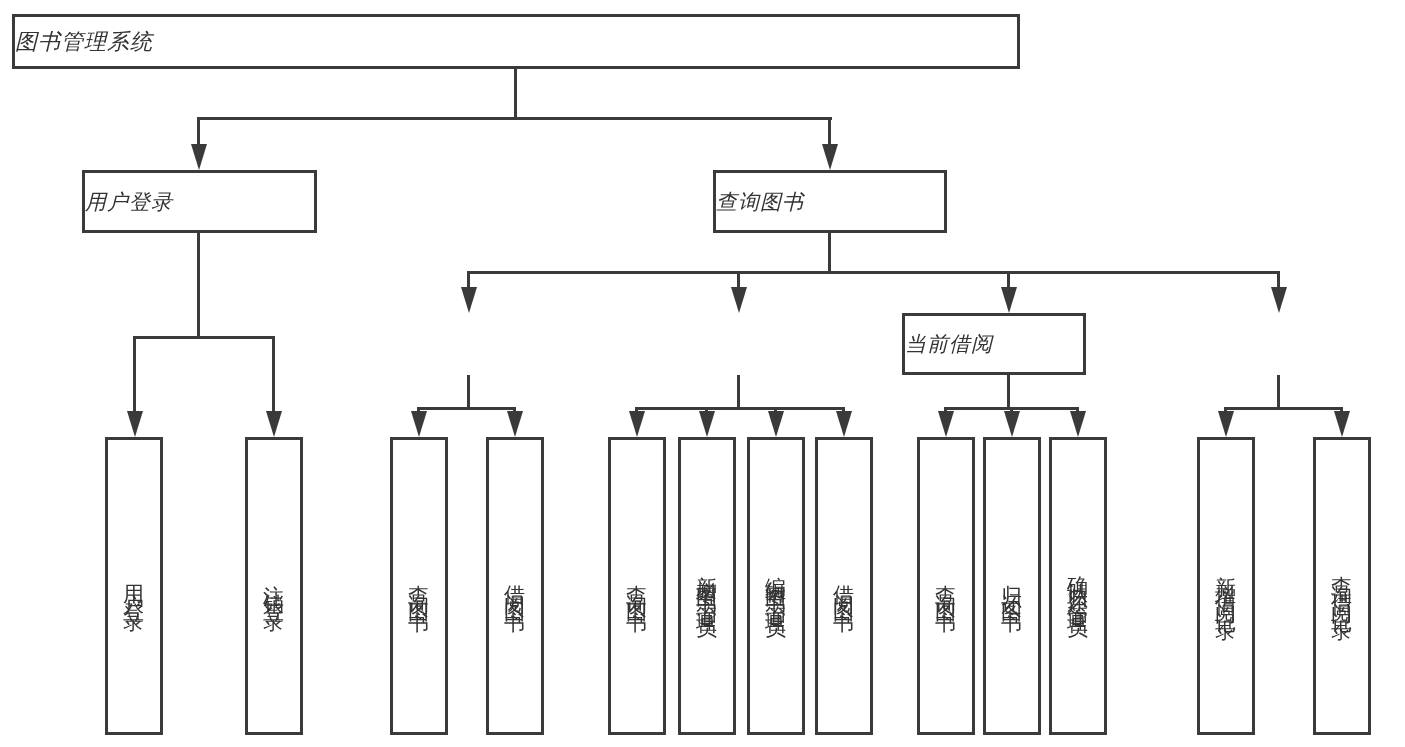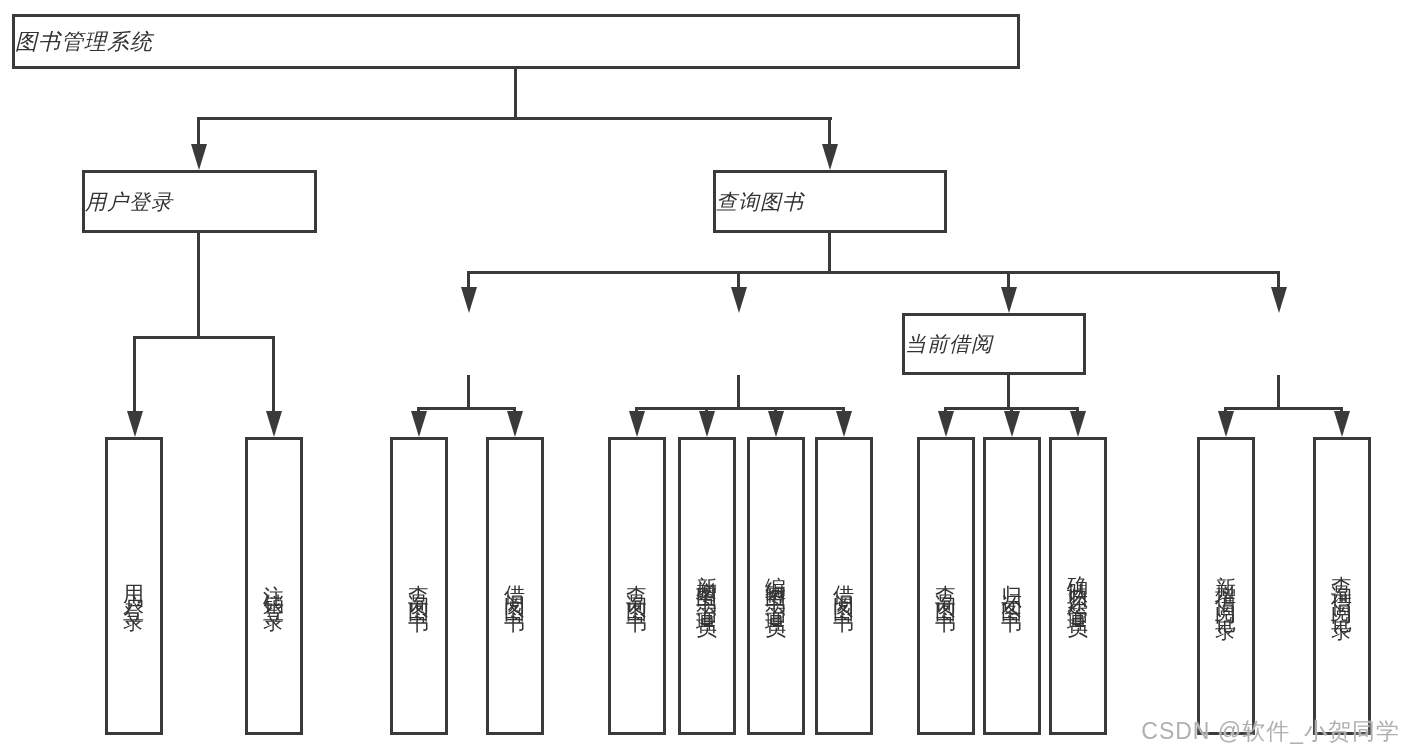--- a/index.html
+++ b/index.html
@@ -184,15 +184,14 @@
     <span>确认归还（管理员）</span>
   </div>
 
   <div class="vbox" style="left:1197px;">
     <span>新增借阅记录</span>
   </div>
   <div class="vbox" style="left:1313px;">
     <span>查询借阅记录</span>
   </div>
 
-  <div id="watermark">CSDN @软件_小贺同学</div>
 
 </div>
 
 </body></html>

